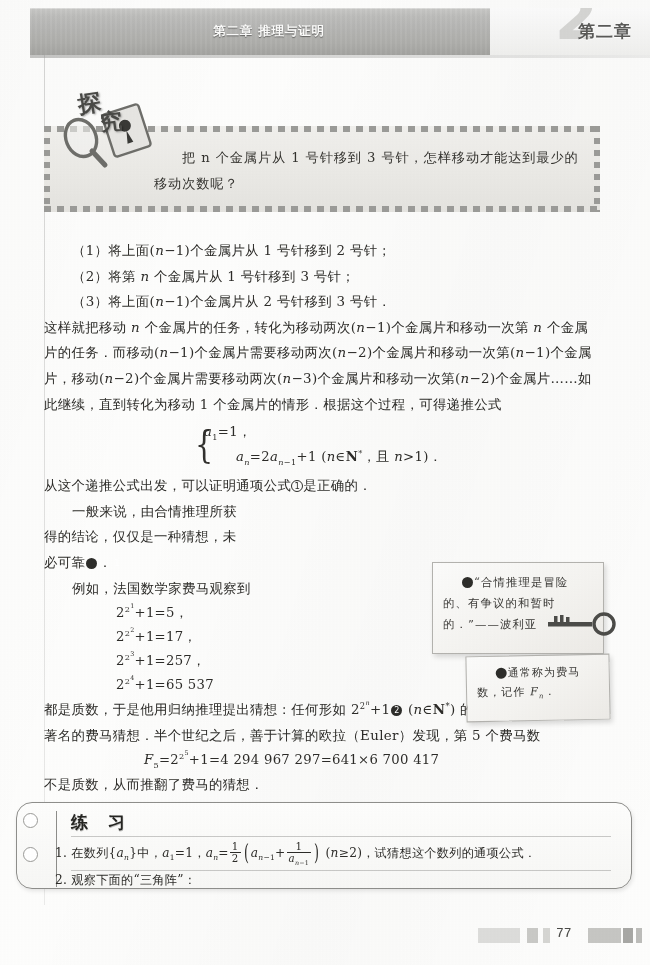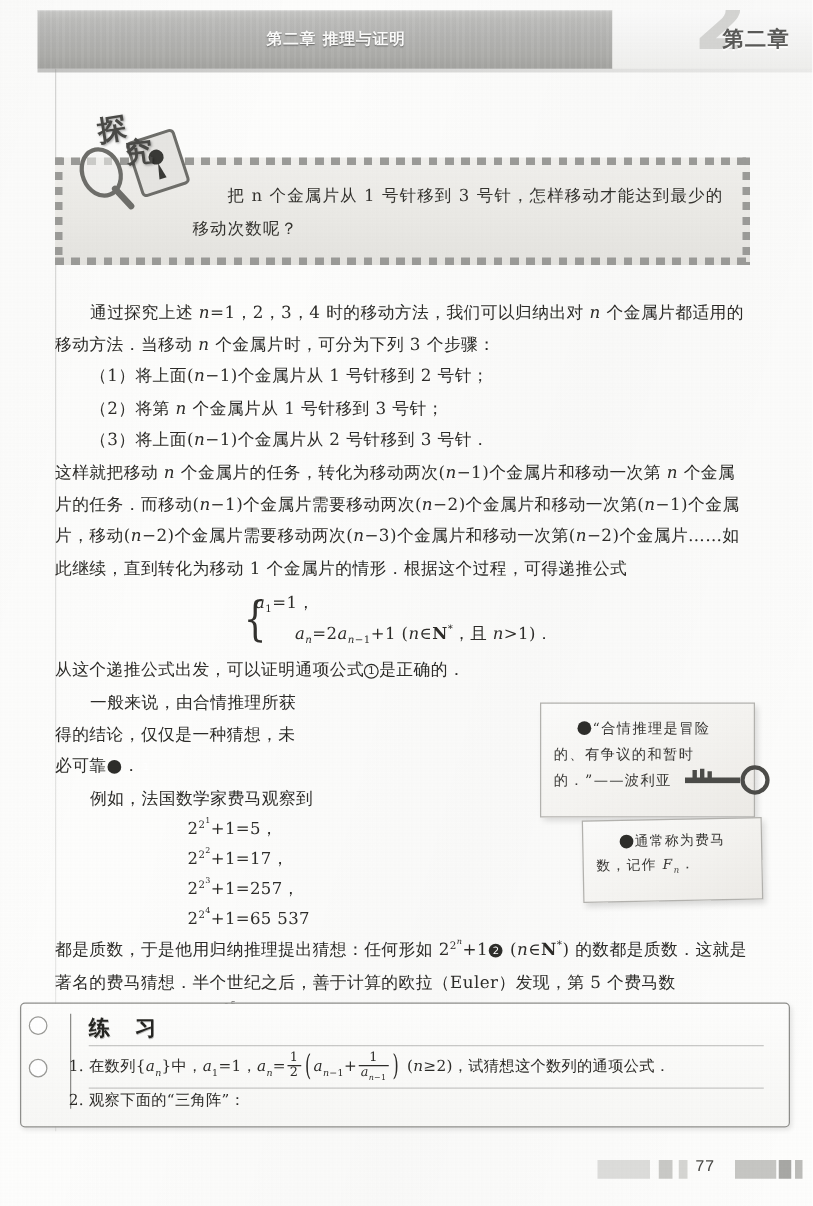--- a/index.html
+++ b/index.html
@@ -170,21 +170,21 @@
     font-family: "DejaVu Serif", serif;
     color: #33322f;
     transform: scaleX(.75);
   }
   .recur-l1 { position: absolute; left: 160px; top: 0px;  font-size: 13.2px; }
   .recur-l2 { position: absolute; left: 160px; top: 25px; font-size: 13.2px; margin-left: 32px; }
 
   
   .math-line {
     margin: 0;
-    padding-left: 106px;
+    padding-left: 72px;
     font-size: 13.2px;
     line-height: 24px;
     letter-spacing: .3px;
   }
   .math-line.wide { padding-left: 100px; }
   sup { font-size: .62em; vertical-align: super; line-height: 0; }
   sub { font-size: .62em; vertical-align: sub; line-height: 0; }
   sup sup { font-size: .78em; }
   .fn {
     display: inline-block;
@@ -233,23 +233,23 @@
   
   .key-graphic {
     position: absolute; left: 548px; top: 612px;
     width: 72px; height: 26px;
     z-index: 7;
   }
 
   
   .exercise {
     position: absolute; left: 16px; top: 802px;
-    width: 616px; height: 100px;
+    width: 616px; height: 87px;
     border: 1.6px solid #8e8e8b;
-    border-radius: 4px;
+    border-radius: 16px;
     background: linear-gradient(to bottom, #fdfdfc 0%, #f7f7f5 100%);
     box-shadow: 1px 2px 4px rgba(0,0,0,.10);
     z-index: 4;
   }
   .ring {
     position: absolute; left: 6px;
     width: 15px; height: 15px;
     border: 1.4px solid #9a9a97;
     border-radius: 50%;
     background: #fff;
@@ -358,23 +358,20 @@
       <circle cx="71" cy="37" r="6" fill="#3a3a37"></circle>
       <path d="M71 42 L68 55 L74 55 Z" fill="#3a3a37"></path>
     </g>
   </svg>
   <div class="badge-char-tan">探</div>
   <div class="badge-char-jiu">究</div>
 </div>
 
 <div class="body-text">
 
-  <p class="p indent">
-    通过探究上述&nbsp;<span class="v">n</span>=1，2，3，4&nbsp;时的移动方法，我们可以归纳出对&nbsp;<span class="v">n</span>&nbsp;个金属片都适用的移动方法．当移动&nbsp;<span class="v">n</span>&nbsp;个金属片时，可分为下列&nbsp;3&nbsp;个步骤：
-  </p>
 
   <p class="p step">
     （1）将上面(<span class="v">n</span>−1)个金属片从&nbsp;1&nbsp;号针移到&nbsp;2&nbsp;号针；
   </p>
   <p class="p step">
     （2）将第&nbsp;<span class="v">n</span>&nbsp;个金属片从&nbsp;1&nbsp;号针移到&nbsp;3&nbsp;号针；
   </p>
   <p class="p step">
     （3）将上面(<span class="v">n</span>−1)个金属片从&nbsp;2&nbsp;号针移到&nbsp;3&nbsp;号针．
   </p>

